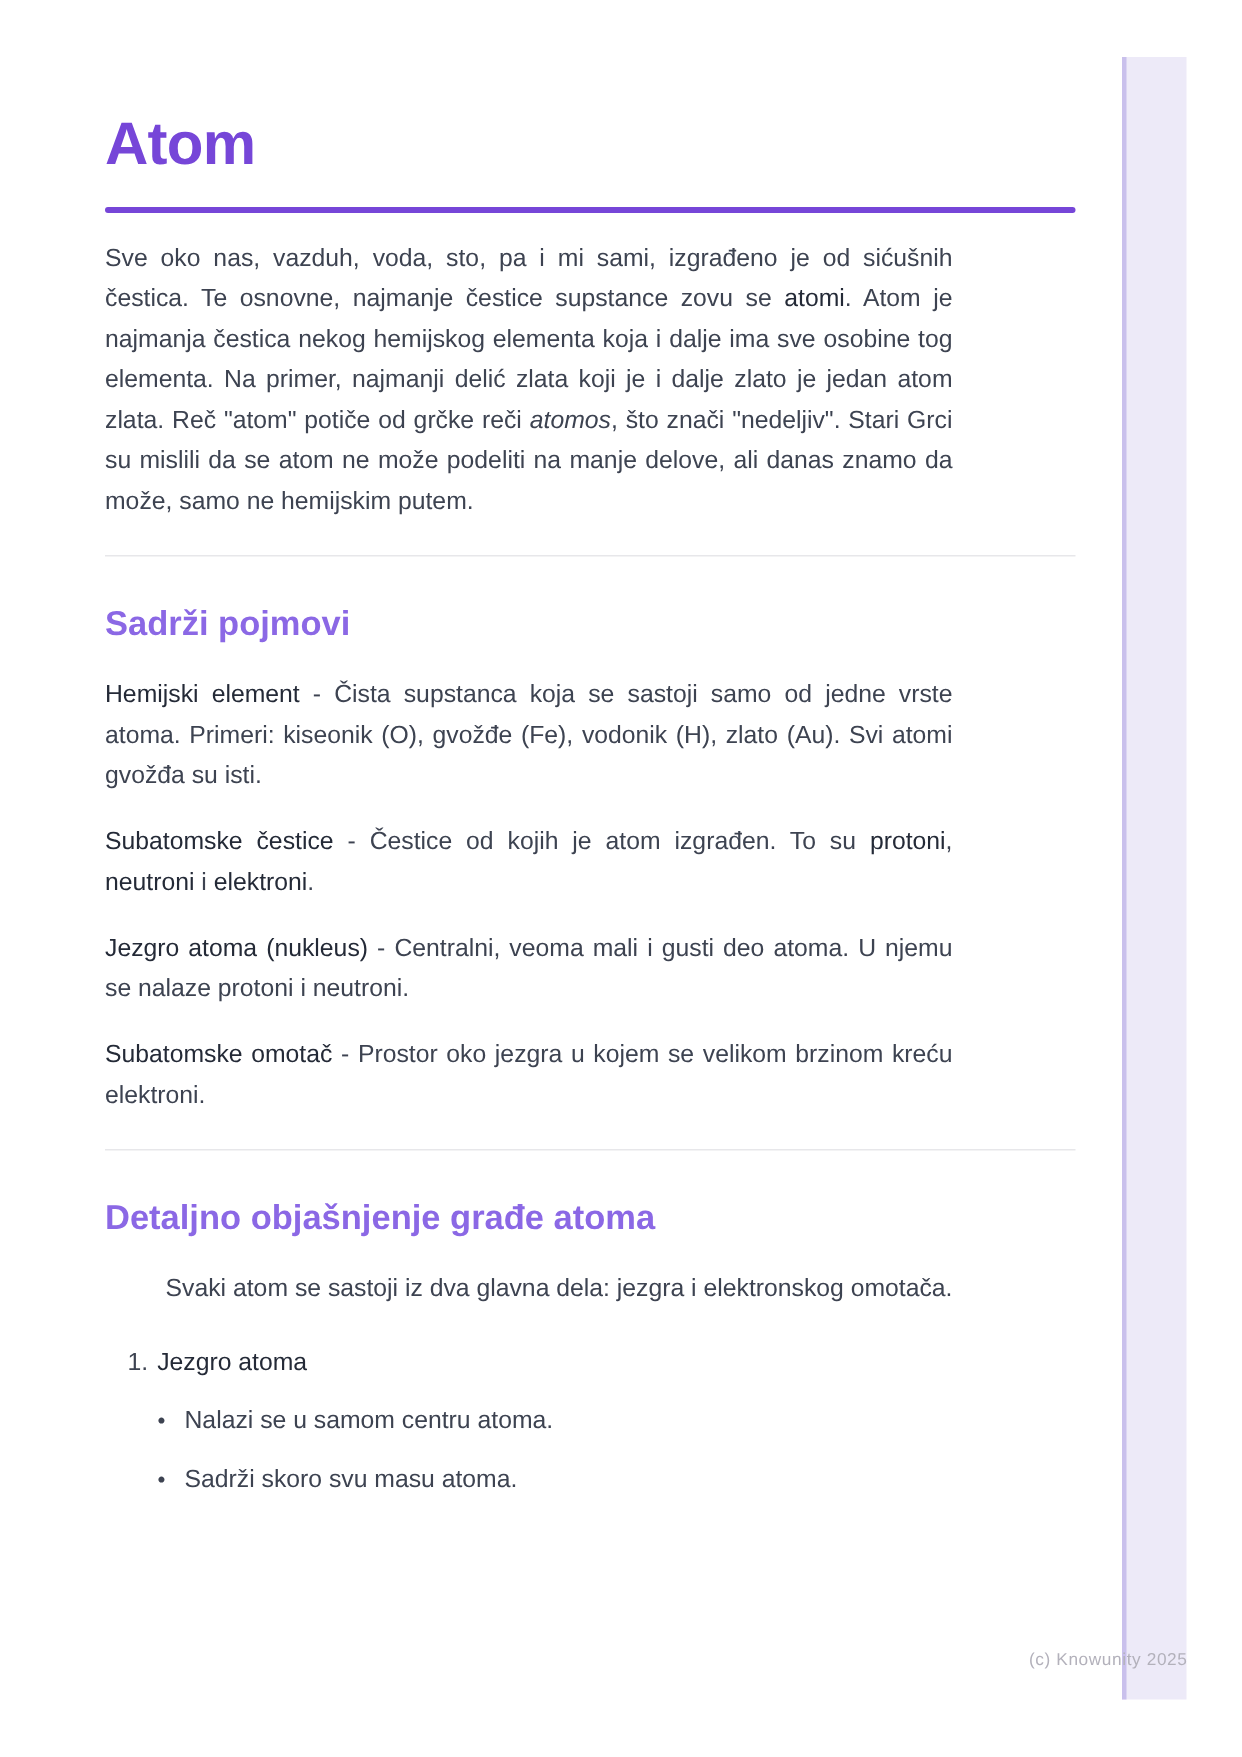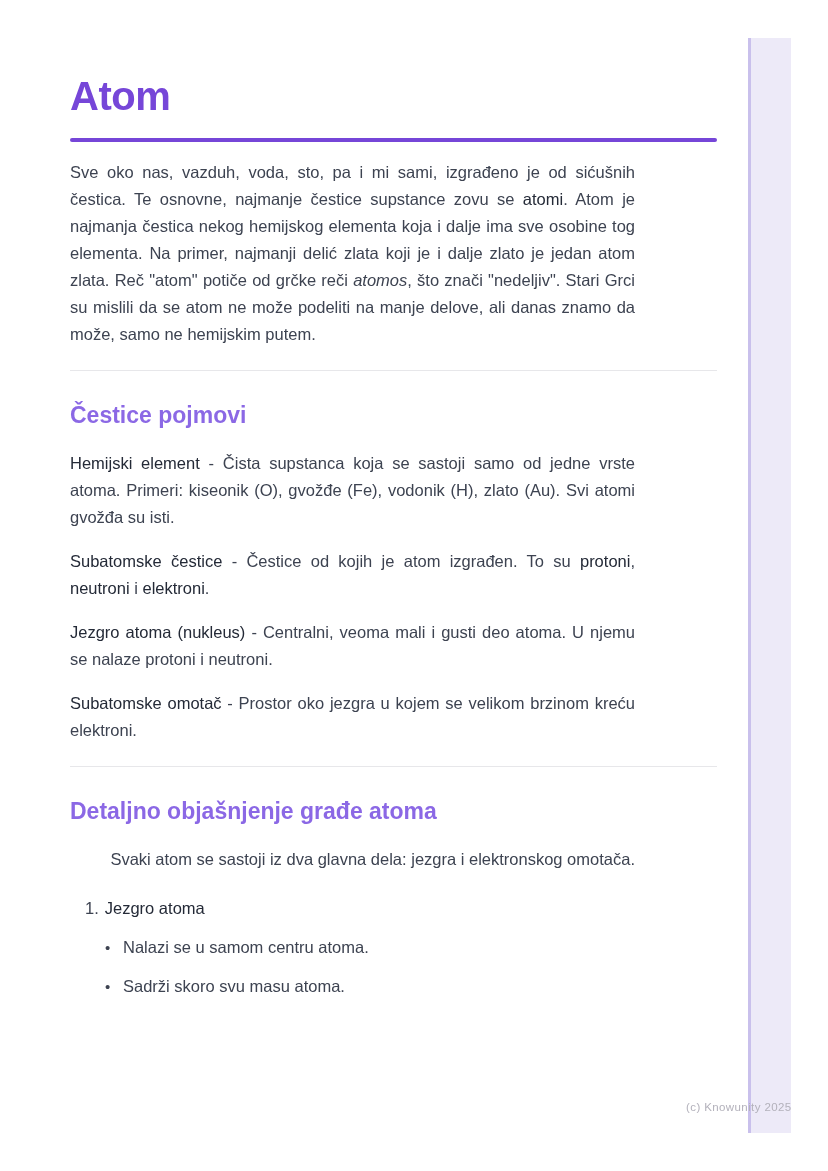--- a/index.html
+++ b/index.html
@@ -110,21 +110,21 @@
 
 <div class="page">
   <div class="side-strip"></div>
 
   <div class="content">
     <h1 class="doc-title">Atom</h1>
     <div class="title-rule"></div>
     <div id="doc-body">
         <p><span>Sve oko nas, vazduh, voda, sto, pa i mi sami, izgrađeno je od sićušnih čestica. Te osnovne, najmanje čestice supstance zovu se </span><strong>atomi</strong><span>. Atom je najmanja čestica nekog hemijskog elementa koja i dalje ima sve osobine tog elementa. Na primer, najmanji delić zlata koji je i dalje zlato je jedan atom zlata. Reč "atom" potiče od grčke reči </span><em>atomos</em><span>, što znači "nedeljiv". Stari Grci su mislili da se atom ne može podeliti na manje delove, ali danas znamo da može, samo ne hemijskim putem.</span></p>
         <hr class="divider">
-        <h2>Čestice pojmovi</h2>
+        <h2>Sadrži pojmovi</h2>
         <p><strong>Hemijski element</strong><span> - Čista supstanca koja se sastoji samo od jedne vrste atoma. Primeri: kiseonik (O), gvožđe (Fe), vodonik (H), zlato (Au). Svi atomi gvožđa su isti.</span></p>
         <p><strong>Subatomske čestice</strong><span> - Čestice od kojih je atom izgrađen. To su </span><strong>protoni</strong><span>, </span><strong>neutroni</strong><span> i </span><strong>elektroni</strong><span>.</span></p>
         <p><strong>Jezgro atoma (nukleus)</strong><span> - Centralni, veoma mali i gusti deo atoma. U njemu se nalaze protoni i neutroni.</span></p>
         <p><strong>Subatomske omotač</strong><span> - Prostor oko jezgra u kojem se velikom brzinom kreću elektroni.</span></p>
         <hr class="divider">
         <h2>Detaljno objašnjenje građe atoma</h2>
         <p class="no-justify"><span>Svaki atom se sastoji iz dva glavna dela: jezgra i elektronskog omotača.</span></p>
         <div class="num-item">
           <span class="num">1.</span>
           <strong>Jezgro atoma</strong>

